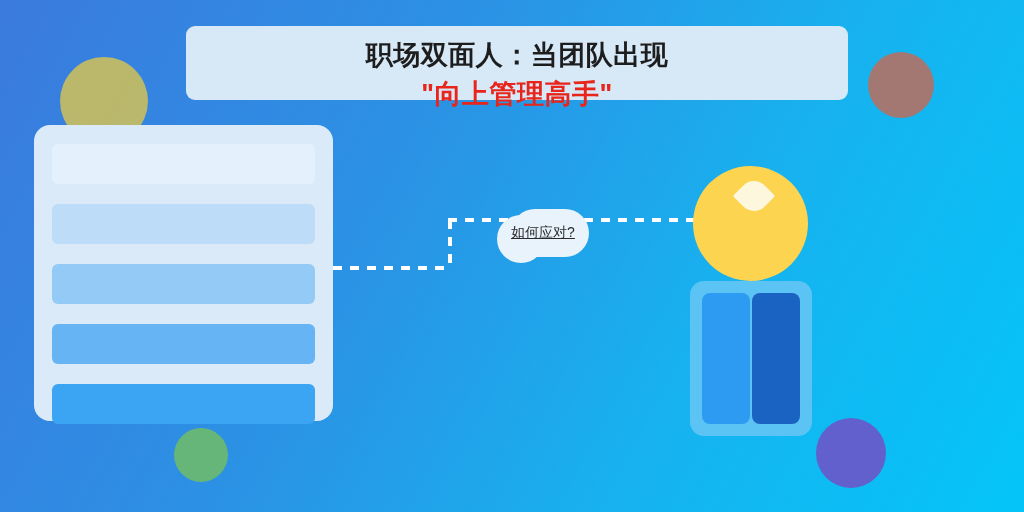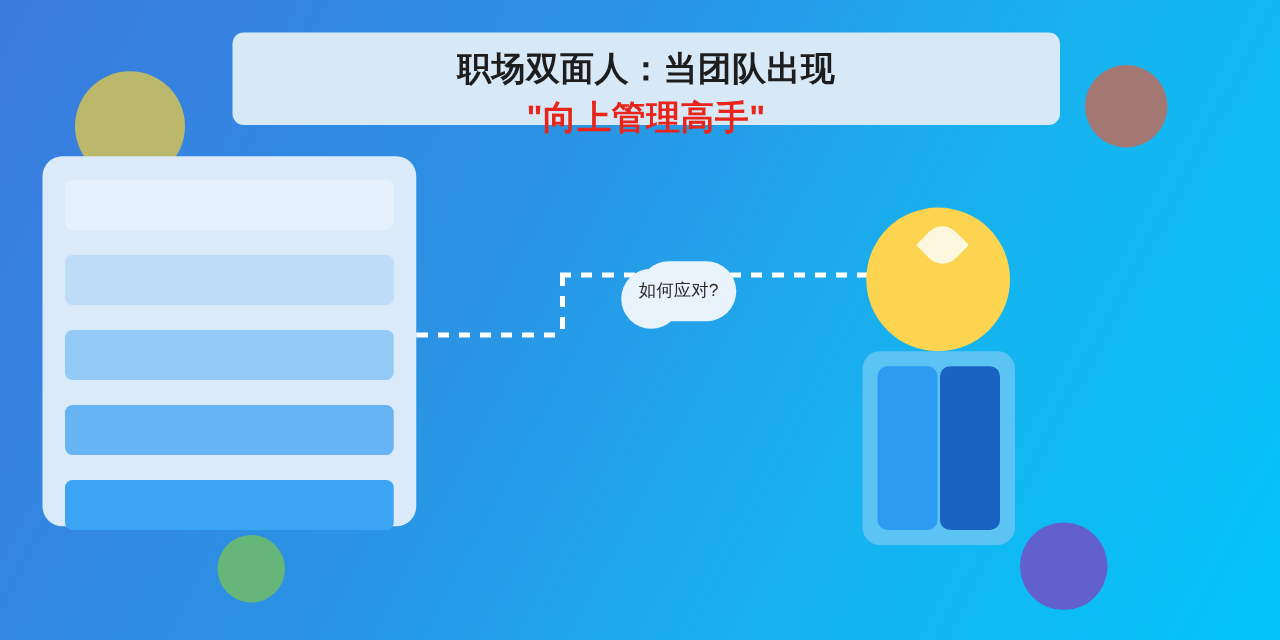--- a/index.html
+++ b/index.html
@@ -143,20 +143,21 @@
     position: absolute;
     left: 0; top: 0;
     width: 92px; height: 48px;
     display: flex;
     align-items: center;
     justify-content: center;
     font-size: 14px;
     color: #2b2b2b;
     white-space: nowrap;
     z-index: 2;
+    text-decoration: underline;
   }
 
   
   #person-figure {
     position: absolute;
     left: 690px; top: 166px;
     width: 122px; height: 270px;
   }
   #person-head {
     position: absolute;

